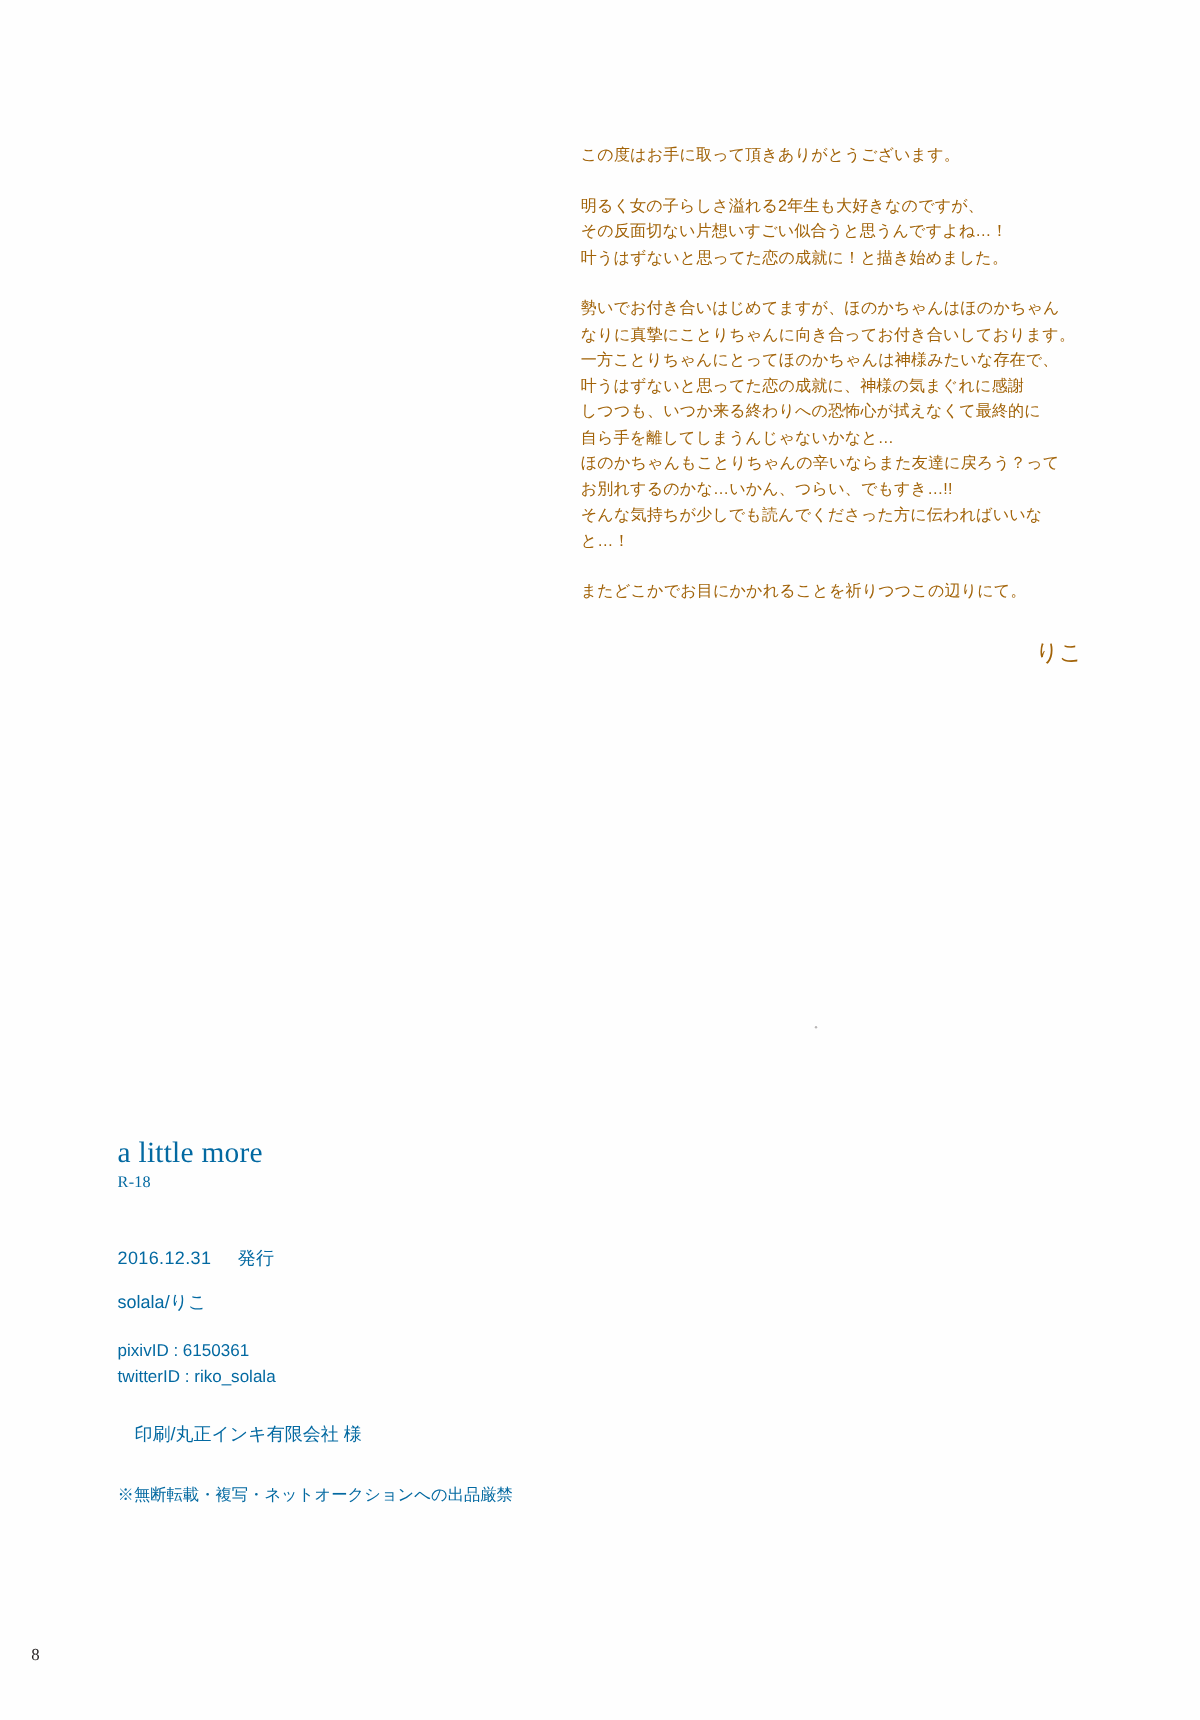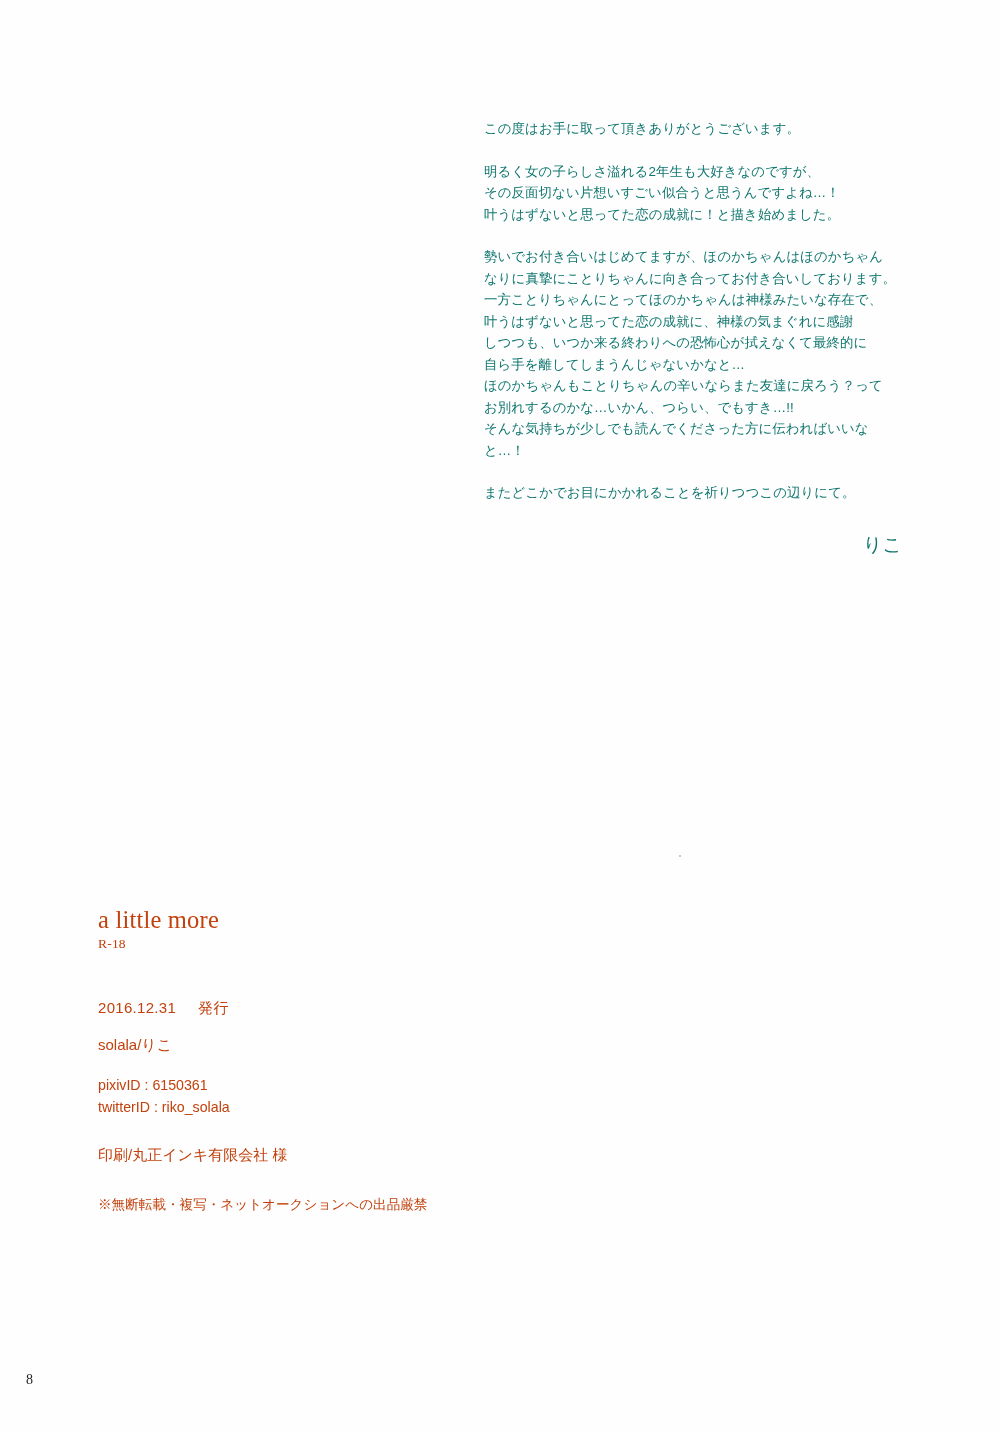--- a/index.html
+++ b/index.html
@@ -22,21 +22,21 @@
   }
 
   
   .afterword {
     position: absolute;
     left: 484px;
     top: 118px;
     width: 440px;
     font-size: 13.4px;
     line-height: 21.5px;
-    color: #0f766e;
+    color: #a16207;
     letter-spacing: 0.1px;
   }
   .afterword p {
     margin: 0;
   }
   .afterword .gap {
     height: 21px;
   }
   .afterword .sig {
     margin-top: 30px;
@@ -53,23 +53,23 @@
     width: 2px;
     height: 2px;
     background: #b9b6b6;
     border-radius: 50%;
   }
 
   
   .colophon {
     position: absolute;
     left: 98px;
-    top: 906px;
+    top: 947px;
     width: 520px;
-    color: #c2410c;
+    color: #0369a1;
   }
   .colophon .title {
     font-family: "Liberation Serif", serif;
     font-size: 24.5px;
     line-height: 28px;
     letter-spacing: 0.2px;
   }
   .colophon .rating {
     font-family: "Liberation Serif", serif;
     font-size: 13.5px;
@@ -97,20 +97,21 @@
     font-size: 14.2px;
     line-height: 21.5px;
   }
   .colophon .contacts div {
     white-space: nowrap;
   }
   .colophon .printer {
     margin-top: 26px;
     font-size: 15px;
     line-height: 22px;
+    margin-left: 14px;
   }
   .colophon .notice {
     margin-top: 29px;
     font-size: 13.6px;
     line-height: 20px;
   }
   .colophon .notice b {
     font-weight: 400;
   }
 

